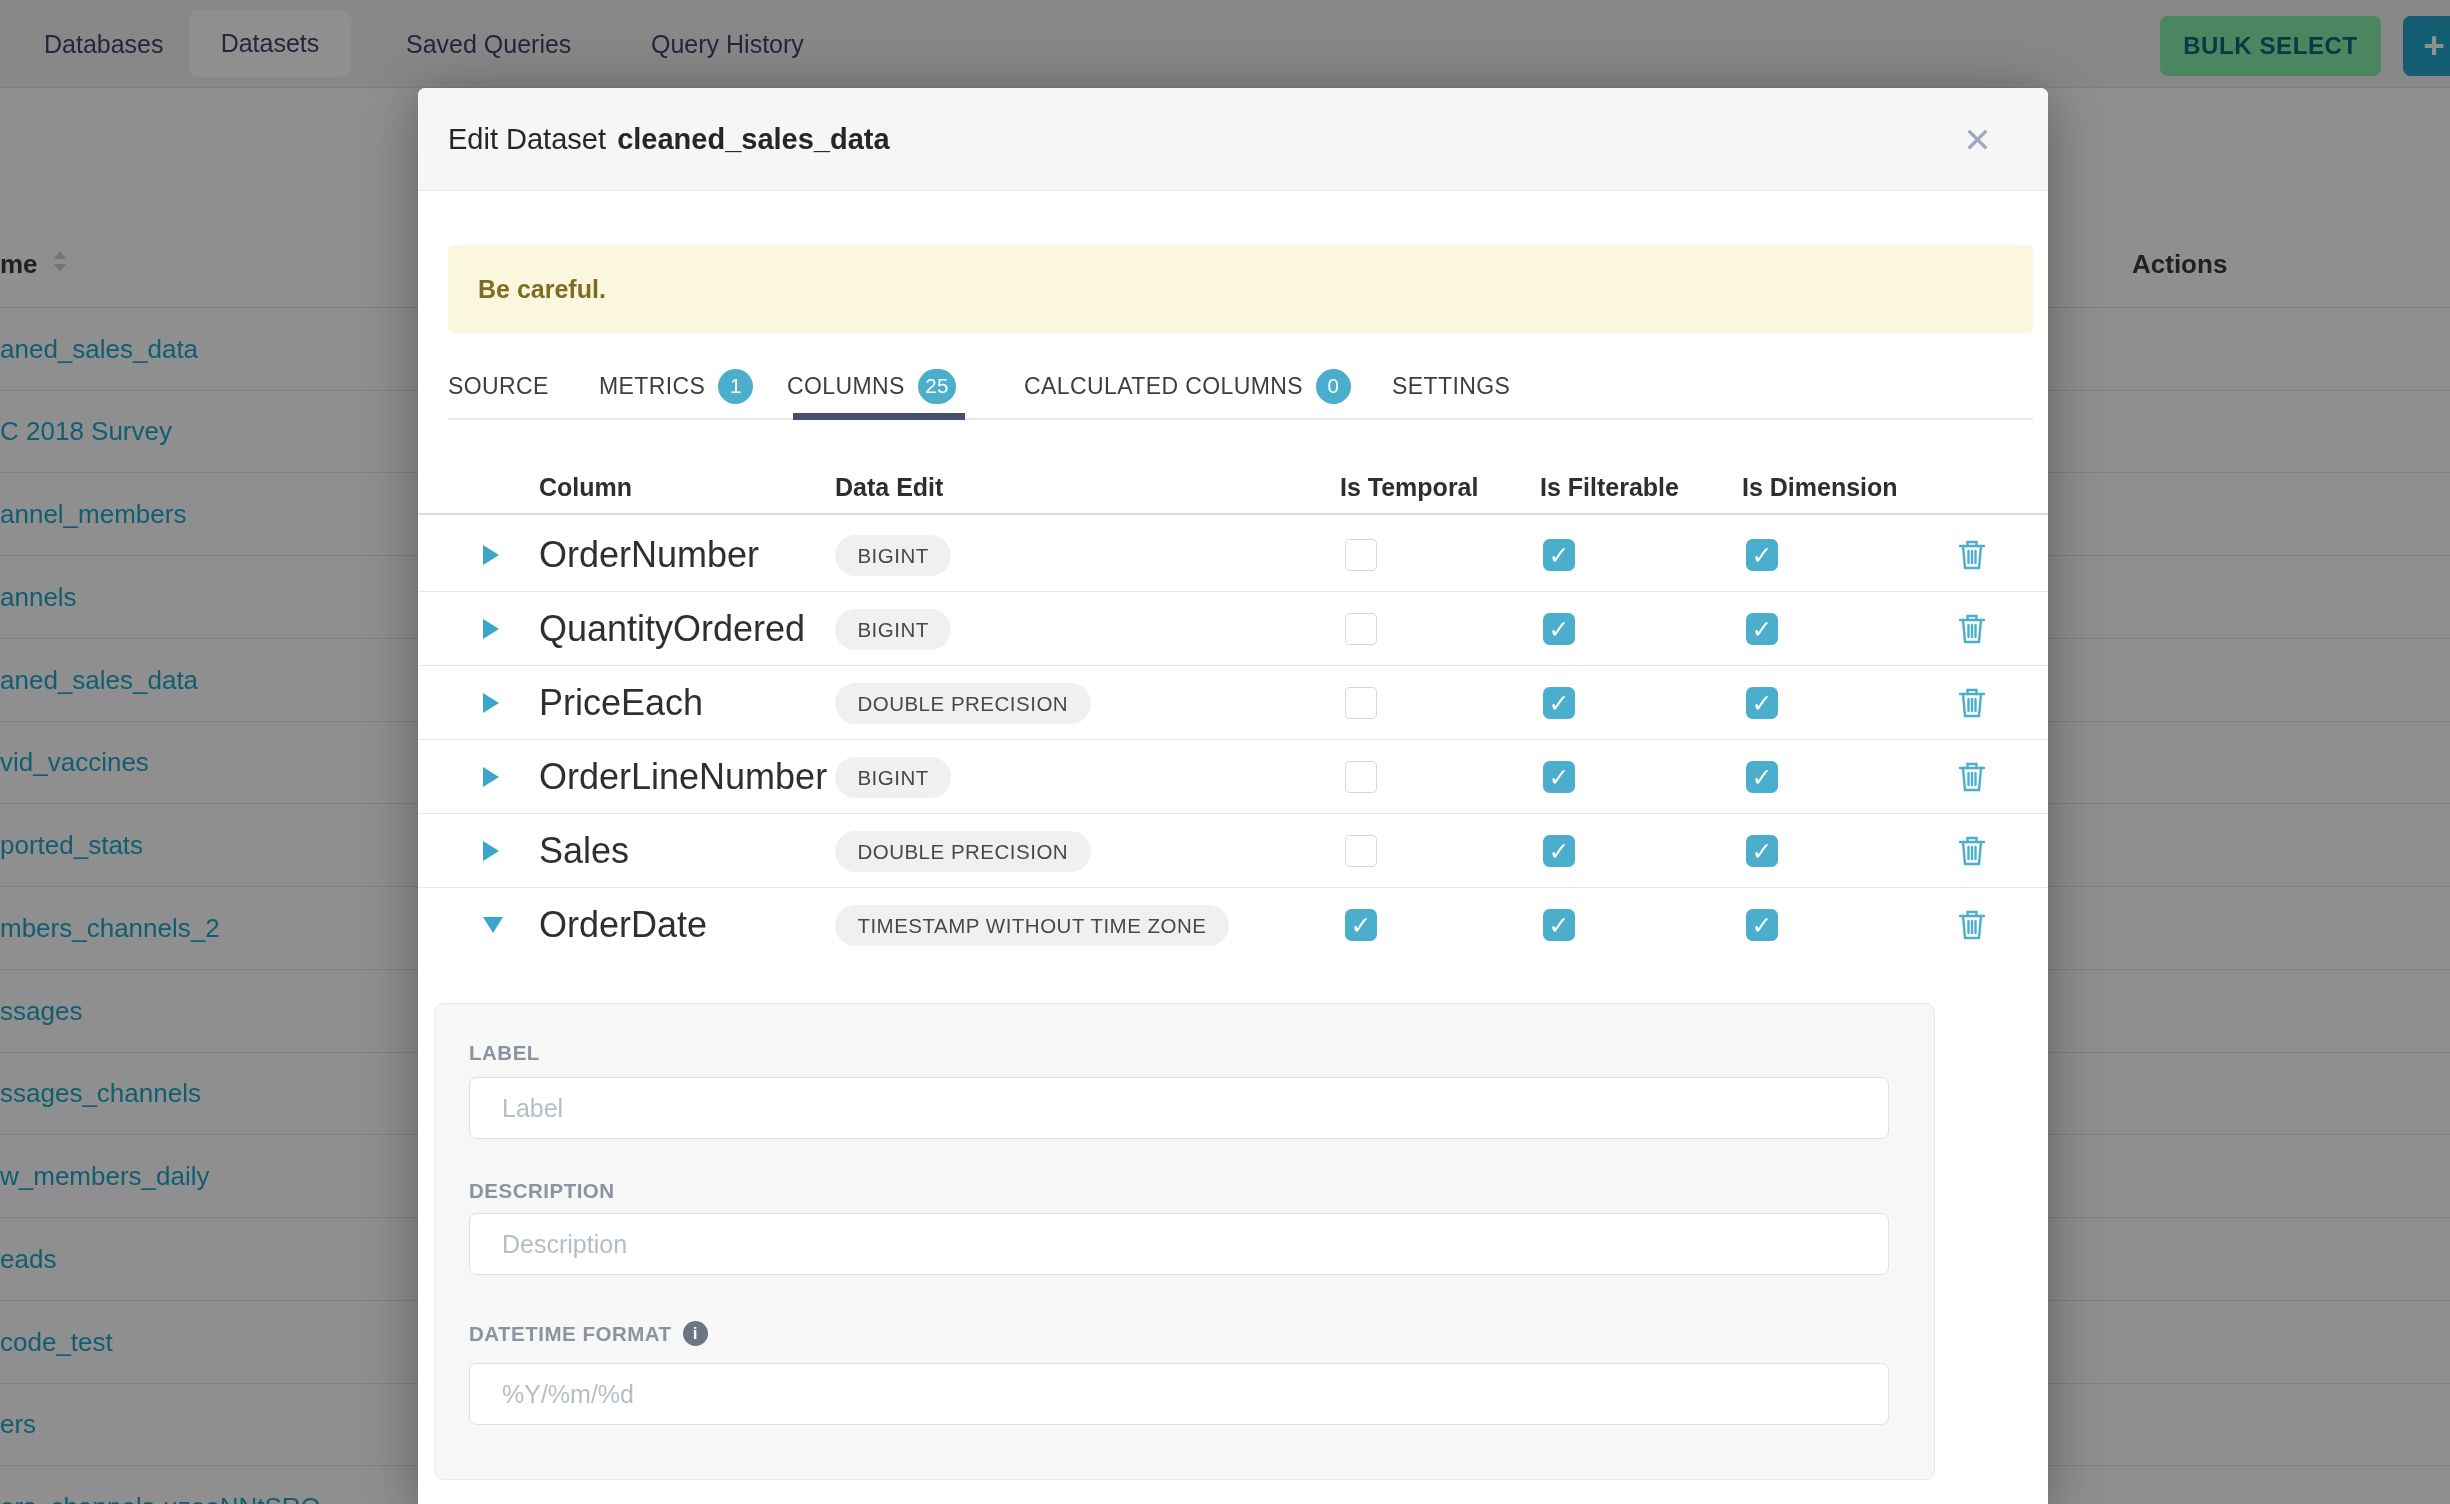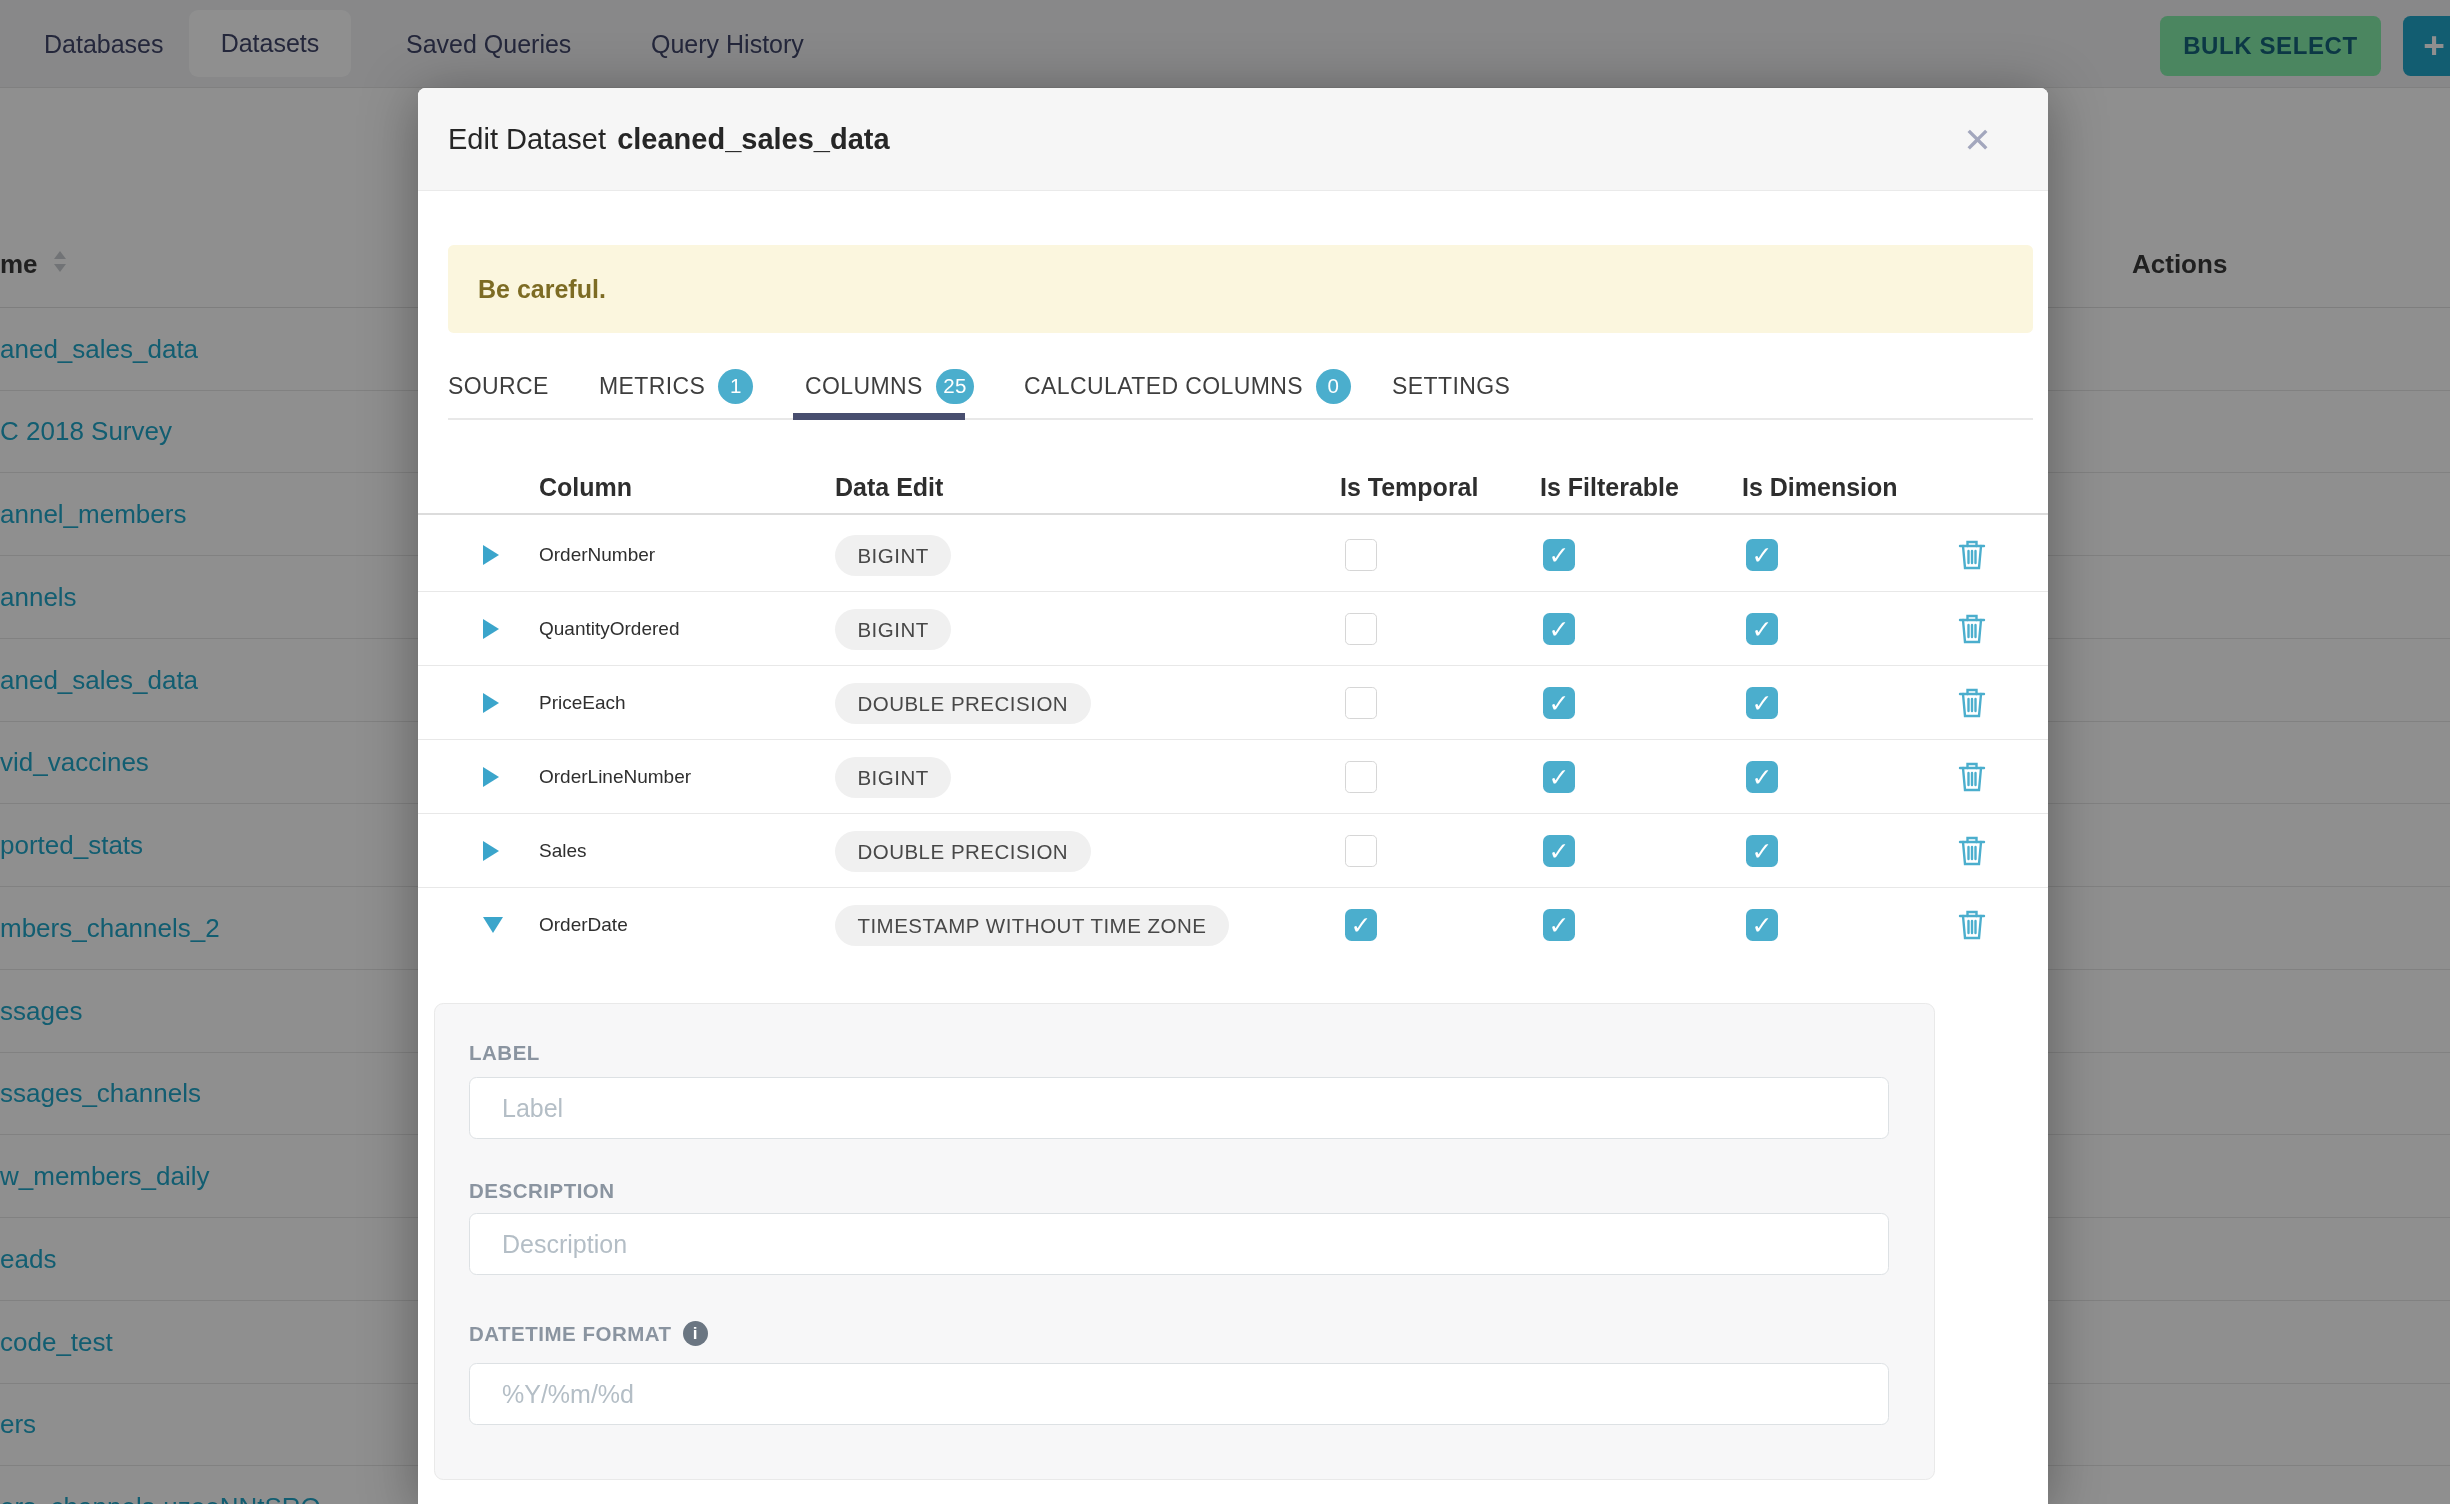--- a/index.html
+++ b/index.html
@@ -51,21 +51,21 @@
   .tab-underline { position:absolute; left:375px; top:325px; width:172px; height:6.5px; background:#484E6F; }
 
   .cols-head { position:absolute; left:0; top:371px; width:1630px; height:56px; border-bottom:2.8px solid #DCDCDC; }
   .cols-head span { position:absolute; top:0; height:56px; display:flex; align-items:center; font-size:25px; font-weight:600; color:#2E2E2E; }
   .rows-wrap { position:absolute; left:0; top:430px; width:1630px; }
   .col-row { position:relative; height:74px; }
   .col-row.bordered { border-bottom:0.9px solid #E8E8E8; }
   .cell { position:absolute; top:0; height:74px; display:flex; align-items:center; }
   .caret-right { width:0; height:0; border-left:16px solid #3BA5CB; border-top:10.3px solid transparent; border-bottom:10.3px solid transparent; }
   .caret-down-b { width:0; height:0; border-top:16px solid #3BA5CB; border-left:10.3px solid transparent; border-right:10.3px solid transparent; }
-  .col-name { font-size:19px; color:#2F2F2F; }
+  .col-name { font-size:36px; color:#2F2F2F; }
   .type-pill { height:41px; line-height:41px; padding:0 22.4px; background:#F0F0F0; border-radius:20.5px; font-size:20.5px; letter-spacing:0.5px; color:#484848; white-space:nowrap; }
   .cbx { width:32px; height:32px; border-radius:6.5px; }
   .cbx.checked { background:#4BAECD; color:#fff; font-size:25px; font-weight:700; display:flex; align-items:center; justify-content:center; }
   .cbx.unchecked { background:#fff; border:1.9px solid #D6D6D6; border-radius:4.7px; }
   .trash { width:28px; height:32px; color:#4BAECD; cursor:pointer; }
 
   .detail-panel { position:absolute; left:16px; top:915px; width:1501px; height:477px; background:#F7F7F8; border:0.9px solid #E9E9E9; border-radius:9.3px; }
   .fld-label { position:absolute; left:34px; font-size:20.5px; font-weight:700; letter-spacing:0.5px; color:#8A94A0; display:flex; align-items:center; gap:11.2px; }
   .fld-input { position:absolute; left:34px; width:1420px; height:62px; background:#fff; border:0.9px solid #DDE1E4; border-radius:7.5px; font-size:25px; color:#333; padding:0 32px; font-family:"Liberation Sans","DejaVu Sans",sans-serif; }
   .fld-input::placeholder { color:#B4BEC6; opacity:1; }
@@ -170,21 +170,21 @@
     </div>
 
     <div id="modal-tabs">
         <div class="tab" style="left: 30px;">
           <span>SOURCE</span>
         </div>
         <div class="tab" style="left: 181px;">
           <span>METRICS</span>
           <span class="badge">1</span>
         </div>
-        <div class="tab" style="left: 387px;">
+        <div class="tab" style="left: 369px;">
           <span>COLUMNS</span>
           <span class="badge">25</span>
         </div>
         <div class="tab" style="left: 606px;">
           <span>CALCULATED COLUMNS</span>
           <span class="badge">0</span>
         </div>
         <div class="tab" style="left: 974px;">
           <span>SETTINGS</span>
         </div>

